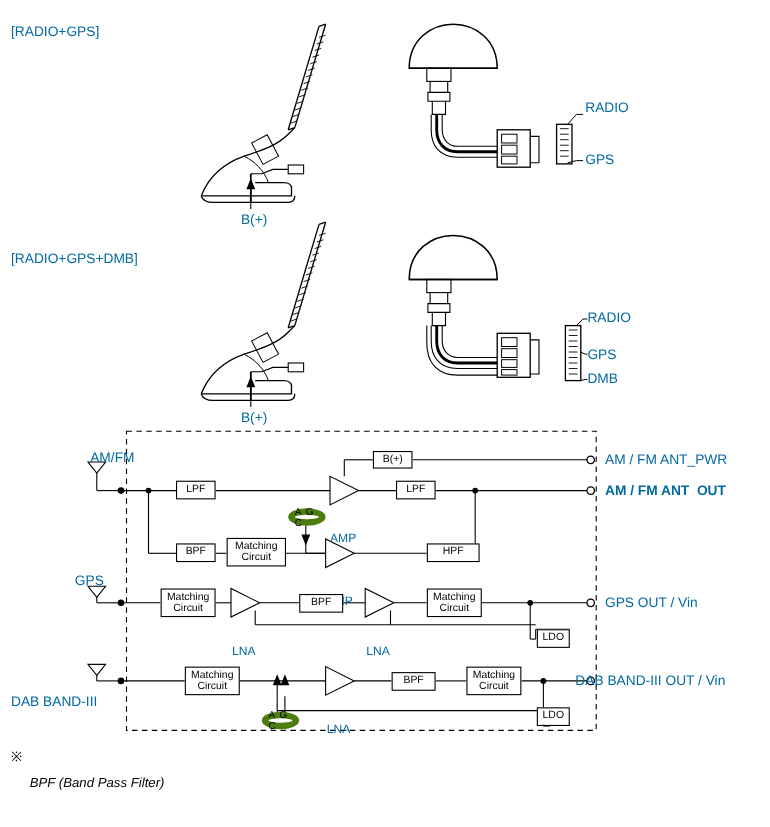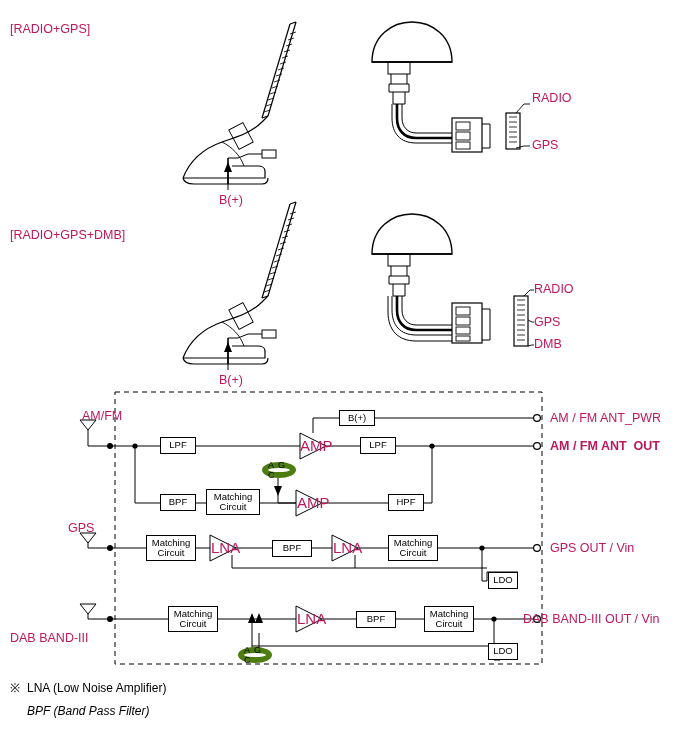--- a/index.html
+++ b/index.html
@@ -18,24 +18,25 @@
   .page {
     position: relative;
     width: 700px;
     height: 752px;
   }
   .lbl {
     position: absolute;
     font-size: 12.5px;
     line-height: 14px;
     white-space: pre;
-    color: #be185d;
+    color: #0369a1;
   }
   .lbl.tiny {
-    font-size: 15px;
+    font-size: 11px;
+    margin-top: 44px;
   }
   svg {
     position: absolute;
     left: 0;
     top: 0;
     overflow: visible;
   }
   .note {
     position: absolute;
     font-size: 12px;
@@ -317,21 +318,21 @@
       <polygon points="259,613 255,623 263,623" fill="#000" stroke="none"></polygon>
     </g>
   </svg>
 
   <div class="box" style="left:339px; top:410px; width:36px; height:16px;">B(+)</div>
   <div class="box" style="left:160px; top:437px; width:36px; height:17px;">LPF</div>
   <div class="box" style="left:360px; top:437px; width:36px; height:17px;">LPF</div>
   <div class="box" style="left:160px; top:494px; width:36px; height:17px;">BPF</div>
   <div class="box" style="left:206px; top:489px; width:54px; height:26px;">Matching
 Circuit</div>
-  <div class="box" style="left:388px; top:494px; width:36px; height:17px;">HPF</div>
+  <div class="box" style="left:388px; top:494px; width:48px; height:17px;">HPF</div>
   <div class="lbl tiny" style="left:300px; top:439px;">AMP</div>
   <div class="lbl tiny" style="left:297px; top:496px;">AMP</div>
   <div class="agc" style="left:262px; top:462px; width:34px; height:16px;">A G C</div>
 
   <div class="box" style="left:146px; top:535px; width:50px; height:26px;">Matching
 Circuit</div>
   <div class="lbl tiny" style="left:211px; top:541px;">LNA</div>
   <div class="box" style="left:272px; top:540px; width:40px; height:17px;">BPF</div>
   <div class="lbl tiny" style="left:333px; top:541px;">LNA</div>
   <div class="box" style="left:388px; top:535px; width:50px; height:26px;">Matching
@@ -350,16 +351,15 @@
   <div class="lbl" style="left:53px; top:409px;margin-left:29px;">AM/FM</div>
   <div class="lbl" style="left:68px; top:521px;">GPS</div>
   <div class="lbl" style="left:10px; top:591px;margin-top:40px;">DAB BAND-III</div>
 
   <div class="lbl" style="left:550px; top:411px;">AM / FM ANT_PWR</div>
   <div class="lbl" style="left:550px; top:439px;font-weight:bold;">AM / FM ANT  OUT</div>
   <div class="lbl" style="left:550px; top:541px;">GPS OUT / Vin</div>
   <div class="lbl" style="left:523px; top:612px;">DAB BAND-III OUT / Vin</div>
 
   <div class="note" style="left:10px; top:680px;">※</div>
-  <div class="note" style="left:27px; top:680px;">LNA (Low Noise Amplifier)</div>
   <div class="note" style="left:27px; top:703px;font-style:italic;">BPF (Band Pass Filter)</div>
 
 </div>
 
 </body></html>

